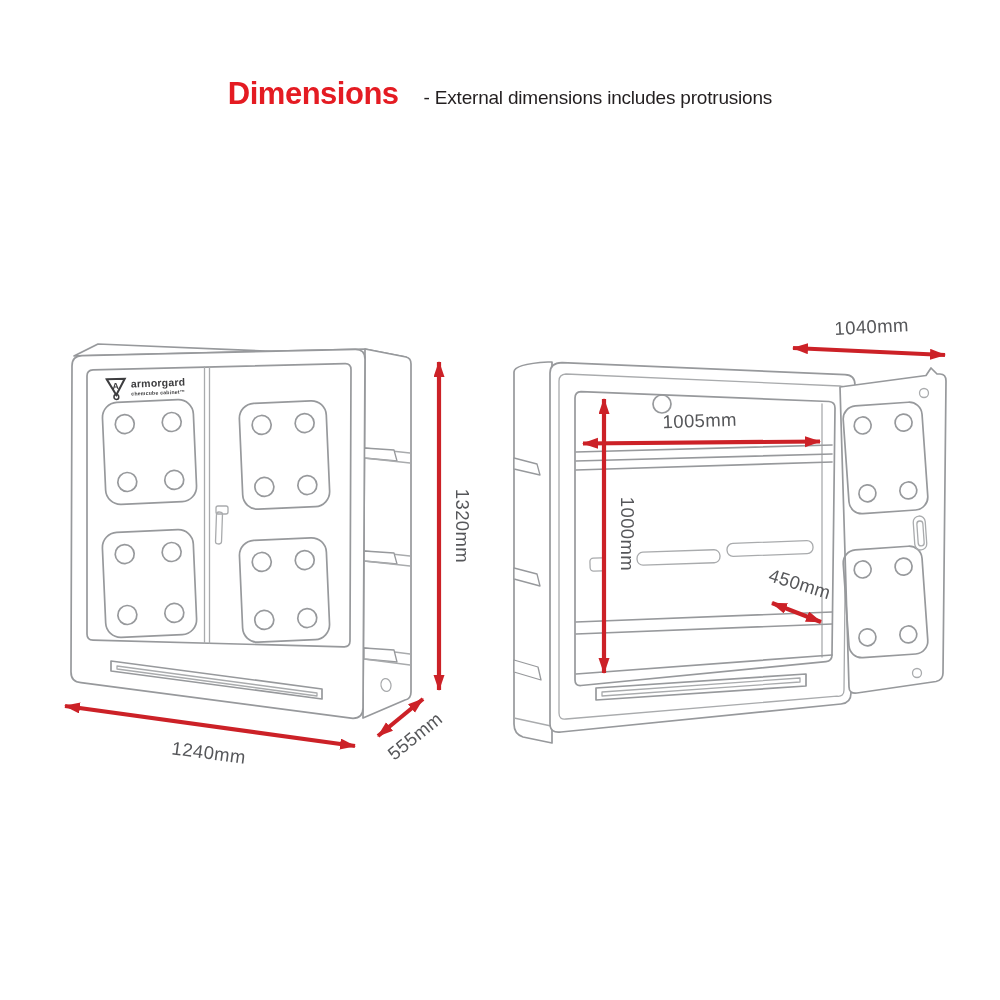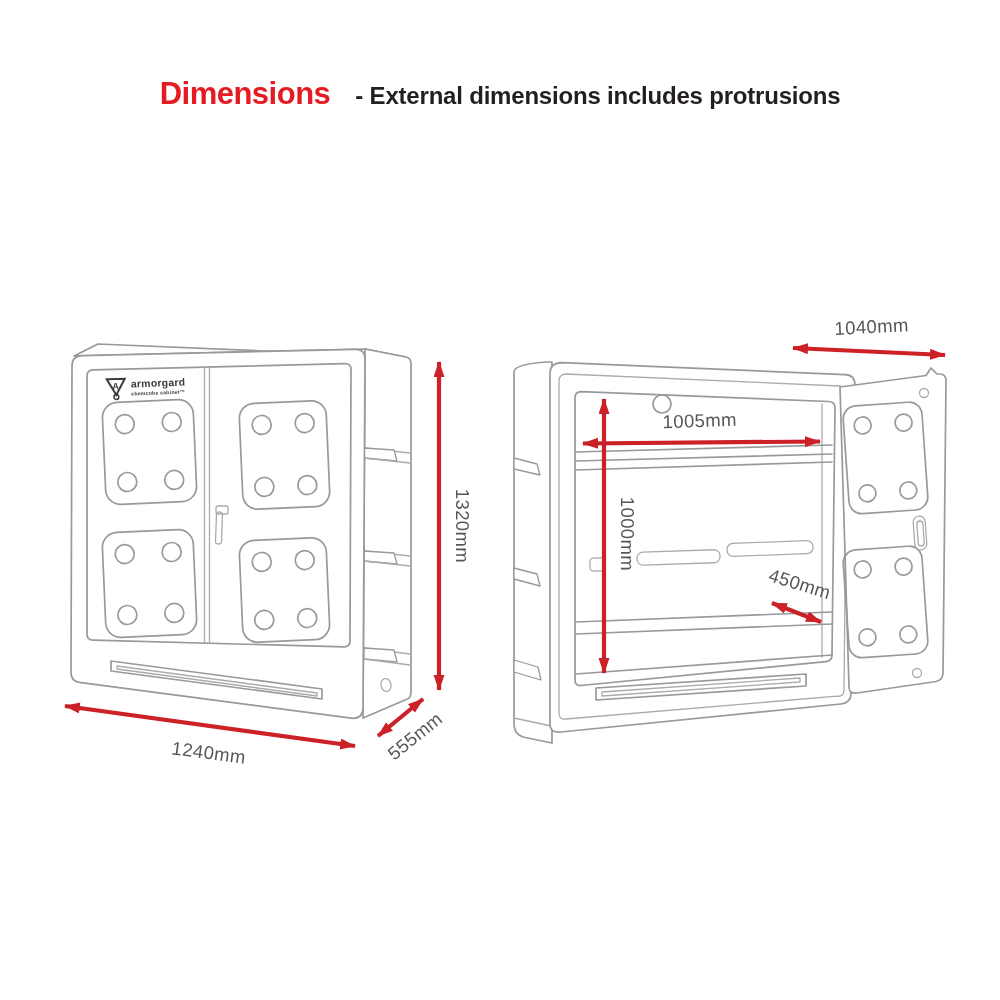--- a/index.html
+++ b/index.html
@@ -18,21 +18,21 @@
   }
   .title-row{
     position:absolute;top:76px;left:0;width:1000px;
     display:flex;justify-content:center;align-items:baseline;gap:25px;
     white-space:nowrap;
   }
   .title-heading{
     color:var(--heading-red);font-size:31px;font-weight:bold;letter-spacing:-0.5px;
   }
   .title-subtitle{
-    color:#231f20;font-size:24px;font-weight:bold;letter-spacing:-0.2px;
+    color:#231f20;font-size:19px;font-weight:normal;letter-spacing:-0.2px;
   }
   svg{position:absolute;left:0;top:300px;}
   .ln{fill:none;stroke:var(--line);stroke-width:1.7;stroke-linejoin:round;stroke-linecap:round;}
   .ln-thin{fill:none;stroke:var(--line-soft);stroke-width:1.3;stroke-linejoin:round;stroke-linecap:round;}
   .face{fill:#ffffff;stroke:var(--line);stroke-width:1.7;stroke-linejoin:round;}
   .dim{stroke:var(--arrow-red);stroke-width:4.2;fill:none;}
   .dim-label{
     fill:var(--label);font-size:18.5px;letter-spacing:0.4px;
     font-family:"Liberation Sans", sans-serif;
   }

